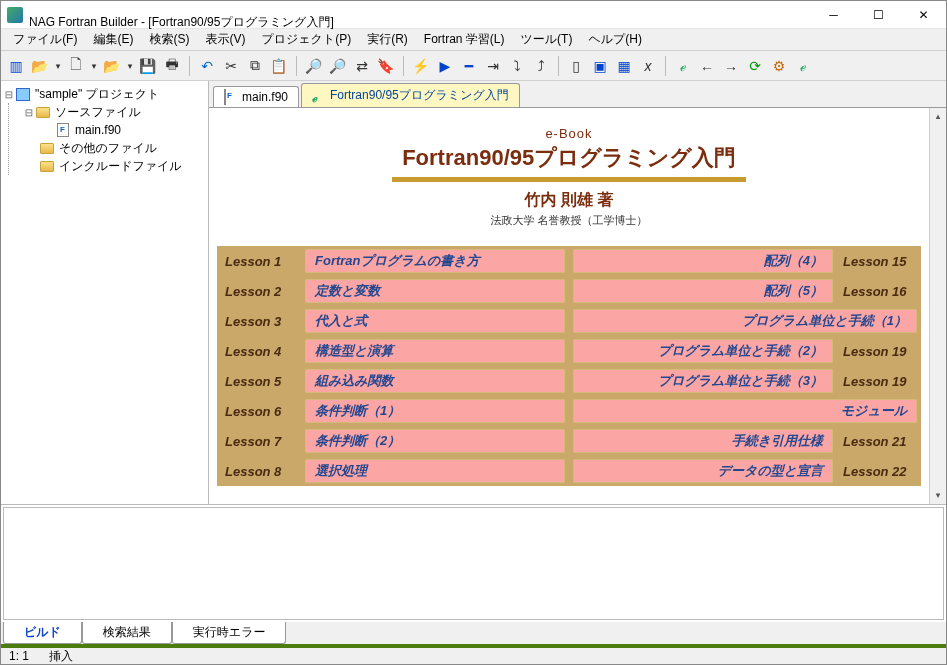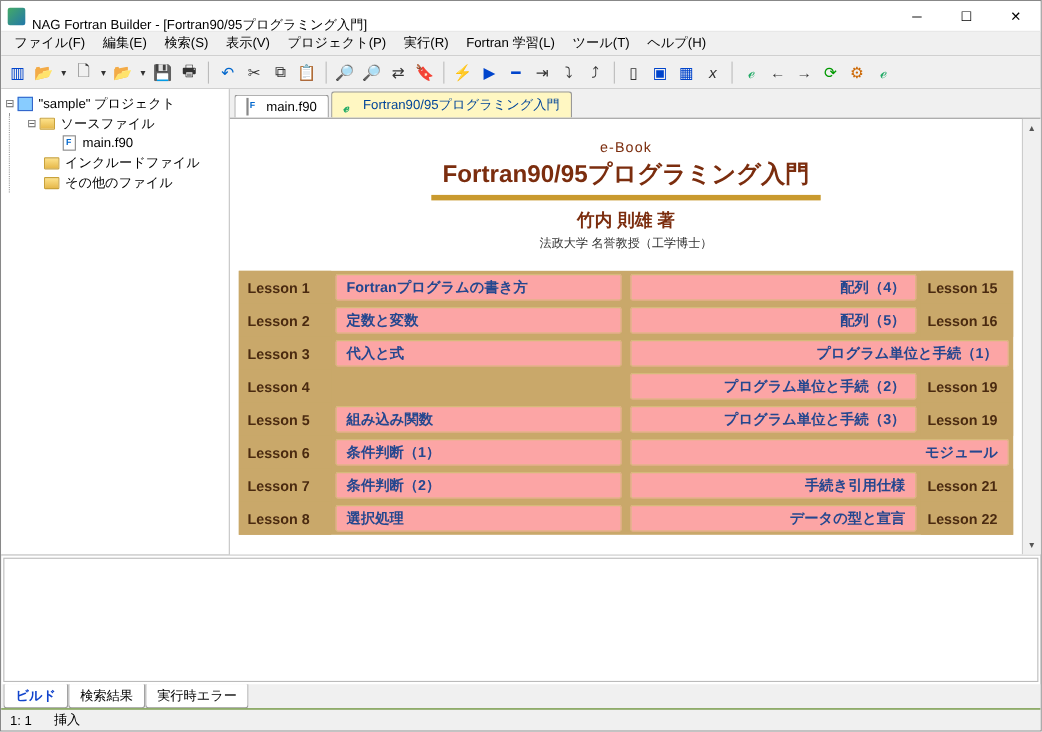--- a/index.html
+++ b/index.html
@@ -48,36 +48,36 @@
 .vscroll .dn { position: absolute; bottom: 0; width: 100%; }
 
 
 .ebook { padding: 10px 8px 20px 8px; }
 .ebook-header { text-align: center; padding: 8px 0 6px; }
 .ebook-label { color: #7b2d0e; font-size: 13px; font-weight: normal; letter-spacing: 1px; }
 .ebook-title { color: #7b2d0e; font-size: 22px; font-weight: bold; margin-top: 2px; border-bottom: 5px solid #c99a2e; display: inline-block; padding: 0 10px 4px; }
 .ebook-author { color: #7b2d0e; font-size: 16px; font-weight: bold; margin-top: 8px; }
 .ebook-affil { color: #333; font-size: 11px; margin-top: 2px; }
 .lesson-wrap { display: flex; gap: 0; margin-top: 12px; background: #c9a86a; padding: 0; }
-.lesson-col { flex: 1; }
+.lesson-col { flex: 1; font-style: italic; }
 .lesson-row { display: flex; align-items: center; height: 30px; position: relative; }
 .lesson-num { width: 84px; color: #4a2a10; font-weight: bold; font-size: 13px; padding-left: 8px; height: 30px; display: flex; align-items: center; background: #c9a86a; }
 .lesson-num.right { padding-left: 6px; }
 .lesson-title-cell { flex: 1; background: #fca5a5; height: 24px; margin: 3px 4px; border-radius: 2px; display: flex; align-items: center; padding: 0 10px; color: #24478f; font-weight: bold; font-size: 13px; box-shadow: inset 0 0 0 1px #d5ba7a; cursor: pointer; }
 .lesson-title-cell.right { justify-content: flex-end; }
 
 
 .bottom { height: 140px; border-top: 1px solid #bbb; display: flex; flex-direction: column; }
 .bottom-body { flex: 1; background: #fff; border: 1px solid #bbb; margin: 2px; }
 .bottom-tabs { display: flex; align-items: center; background: #f0f0f0; padding: 0 2px; height: 22px; }
-.bottom-tab { border: 1px solid #999; border-top: none; background: #fff; padding: 2px 10px; cursor: pointer; margin-right: 0px; border-radius: 0 0 3px 3px; }
+.bottom-tab { border: 1px solid #999; border-top: none; background: #fff; padding: 2px 20px; cursor: pointer; margin-right: 0px; border-radius: 0 0 3px 3px; }
 .bottom-tab.active { color: #14c; font-weight: bold; }
 
 
-.status { height: 20px; background: #f0f0f0; border-top: 1px solid #4d7c0f; display: flex; align-items: center; padding: 0 8px; gap: 20px; }
+.status { height: 20px; background: #f0f0f0; border-top: 4px solid #4d7c0f; display: flex; align-items: center; padding: 0 8px; gap: 20px; }
 </style>
 </head>
 <body>
 
 <div class="titlebar">
   <span class="app-icon"></span>
   <span class="title">NAG Fortran Builder - [Fortran90/95プログラミング入門]</span>
   <div class="win-btn">─</div>
   <div class="win-btn">☐</div>
   <div class="win-btn close">✕</div>
@@ -157,27 +157,27 @@
       <div class="tree-node indent-3">
         <span class="icon">
             <span class="file-icon"></span>
           </span>
         <span>main.f90</span>
       </div>
       <div class="tree-node indent-2">
         <span class="icon">
             <span class="folder-icon"></span>
           </span>
+        <span>その他のファイル</span>
+      </div>
+      <div class="tree-node indent-2">
+        <span class="icon">
+            <span class="folder-icon"></span>
+          </span>
         <span>インクルードファイル</span>
-      </div>
-      <div class="tree-node indent-2">
-        <span class="icon">
-            <span class="folder-icon"></span>
-          </span>
-        <span>その他のファイル</span>
       </div>
     </div>
   </div>
 
   <div class="editor">
     <div class="tabstrip">
       <div class="tab">
         <span class="tab-icon"><span class="file-icon"></span></span>
         <span>main.f90</span>
       </div>
@@ -204,20 +204,21 @@
                 <div class="lesson-row">
                   <div class="lesson-num">Lesson 2</div>
                   <div class="lesson-title-cell">定数と変数</div>
                 </div>
                 <div class="lesson-row">
                   <div class="lesson-num">Lesson 3</div>
                   <div class="lesson-title-cell">代入と式</div>
                 </div>
                 <div class="lesson-row">
                   <div class="lesson-num">Lesson 4</div>
+                  <div class="lesson-title-cell">構造型と演算</div>
                 </div>
                 <div class="lesson-row">
                   <div class="lesson-num">Lesson 5</div>
                   <div class="lesson-title-cell">組み込み関数</div>
                 </div>
                 <div class="lesson-row">
                   <div class="lesson-num">Lesson 6</div>
                   <div class="lesson-title-cell">条件判断（1）</div>
                 </div>
                 <div class="lesson-row">

